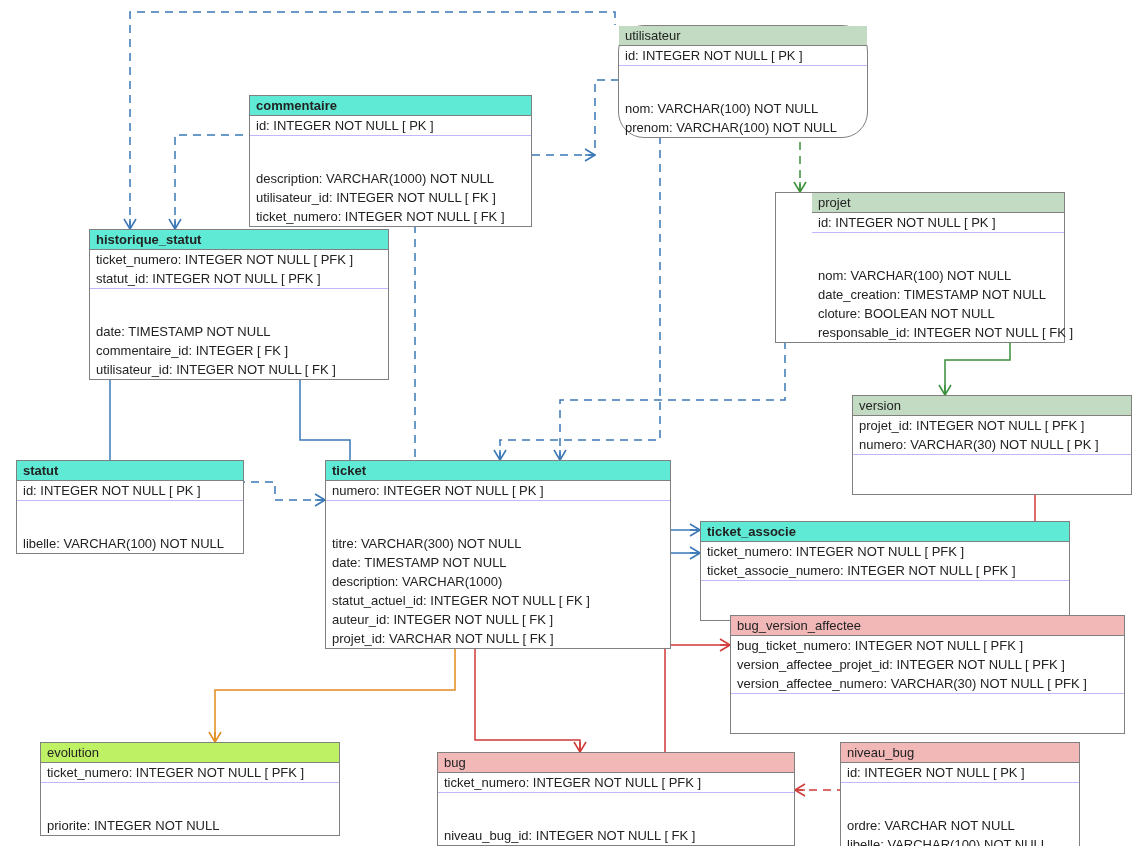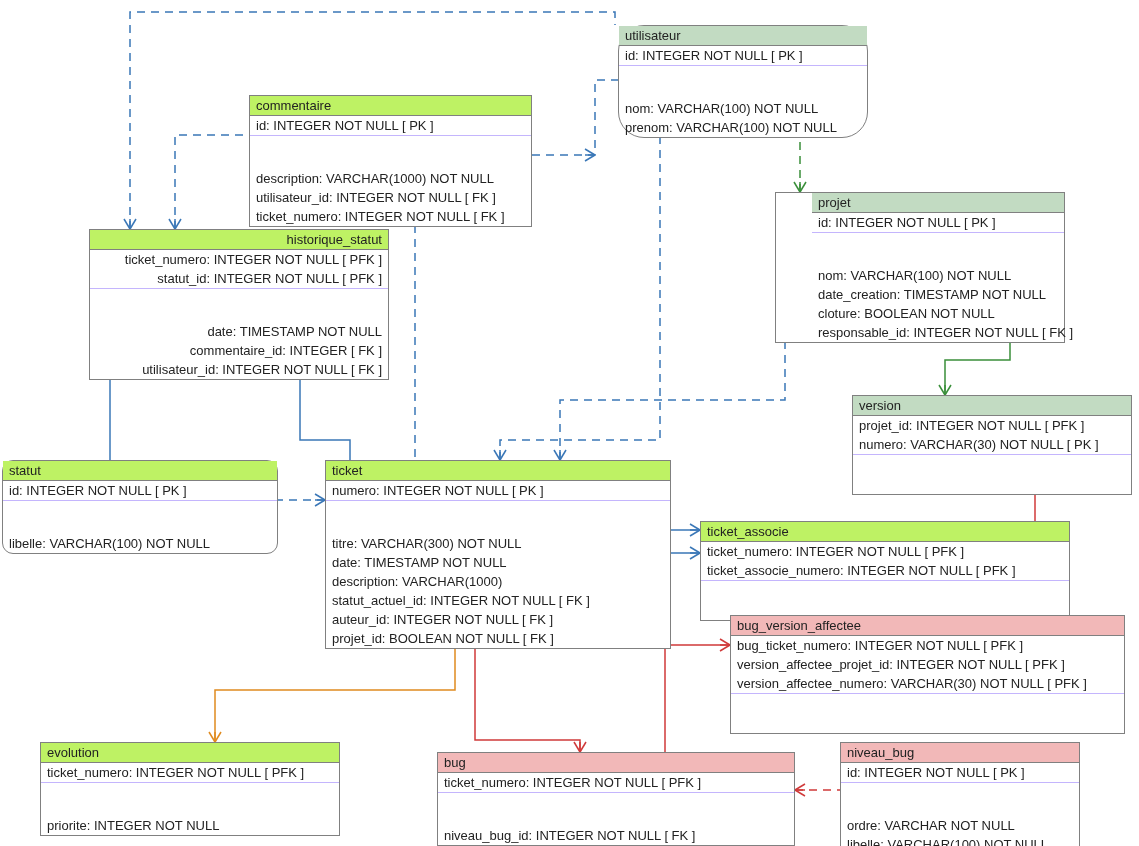--- a/index.html
+++ b/index.html
@@ -22,21 +22,21 @@
   .entity-title {
     padding: 2px 6px;
     font-weight: normal;
     border-bottom: 1px solid #808080;
   }
   .entity-section {
     border-bottom: 1px solid #c4b5fd;
   }
   .entity-section:last-child { border-bottom: none; margin-top: 33px; }
   .entity-row { padding: 2px 6px; white-space: nowrap; }
-  .blue .entity-title { background: #bef264; }
+  .blue .entity-title { background: #5eead4; font-weight: bold; }
   .green .entity-title { background: #c2dbc2; }
   .orange .entity-title { background: #bef264; }
   .red .entity-title { background: #f2b8b8; }
   svg.connectors {
     position: absolute;
     left: 0; top: 0;
     width: 1139px; height: 846px;
     pointer-events: none;
   }
 </style>
@@ -172,21 +172,21 @@
       <div class="entity-row">id: INTEGER   NOT NULL  [ PK ]</div>
     </div>
   <div class="entity-section">
     <div class="entity-row">nom: VARCHAR(100)   NOT NULL</div>
     <div class="entity-row">date_creation: TIMESTAMP   NOT NULL</div>
     <div class="entity-row">cloture: BOOLEAN   NOT NULL</div>
     <div class="entity-row">responsable_id: INTEGER   NOT NULL  [ FK ]</div>
   </div>
 </div>
 
-<div class="entity blue" style="left:89px; top:229px; width:300px;text-align:right;">
+<div class="entity blue" style="left:89px; top:229px; width:300px;">
   <div class="entity-title">historique_statut</div>
   <div class="entity-section">
     <div class="entity-row">ticket_numero: INTEGER   NOT NULL  [ PFK ]</div>
     <div class="entity-row">statut_id: INTEGER   NOT NULL  [ PFK ]</div>
   </div>
   <div class="entity-section">
     <div class="entity-row">date: TIMESTAMP   NOT NULL</div>
     <div class="entity-row">commentaire_id: INTEGER  [ FK ]</div>
     <div class="entity-row">utilisateur_id: INTEGER   NOT NULL  [ FK ]</div>
   </div>
@@ -194,42 +194,42 @@
 
 <div class="entity green" style="left:852px; top:395px; width:280px;">
   <div class="entity-title">version</div>
   <div class="entity-section">
     <div class="entity-row">projet_id: INTEGER   NOT NULL  [ PFK ]</div>
     <div class="entity-row">numero: VARCHAR(30)   NOT NULL  [ PK ]</div>
   </div>
   <div class="entity-section" style="height:6px;"></div>
 </div>
 
-<div class="entity blue" style="left:2px; top:460px; width:276px;border-radius:11px;">
+<div class="entity blue" style="left:16px; top:460px; width:228px;">
   <div class="entity-title">statut</div>
   <div class="entity-section">
       <div class="entity-row">id: INTEGER   NOT NULL  [ PK ]</div>
     </div>
   <div class="entity-section">
       <div class="entity-row">libelle: VARCHAR(100)   NOT NULL</div>
     </div>
 </div>
 
 <div class="entity blue" style="left:325px; top:460px; width:346px;">
   <div class="entity-title">ticket</div>
   <div class="entity-section">
       <div class="entity-row">numero: INTEGER   NOT NULL  [ PK ]</div>
     </div>
   <div class="entity-section">
     <div class="entity-row">titre: VARCHAR(300)   NOT NULL</div>
     <div class="entity-row">date: TIMESTAMP   NOT NULL</div>
     <div class="entity-row">description: VARCHAR(1000)</div>
     <div class="entity-row">statut_actuel_id: INTEGER   NOT NULL  [ FK ]</div>
     <div class="entity-row">auteur_id: INTEGER   NOT NULL  [ FK ]</div>
-    <div class="entity-row">projet_id: BOOLEAN   NOT NULL  [ FK ]</div>
+    <div class="entity-row">projet_id: VARCHAR   NOT NULL  [ FK ]</div>
   </div>
 </div>
 
 <div class="entity blue" style="left:700px; top:521px; width:370px;">
   <div class="entity-title">ticket_associe</div>
   <div class="entity-section">
     <div class="entity-row">ticket_numero: INTEGER   NOT NULL  [ PFK ]</div>
     <div class="entity-row">ticket_associe_numero: INTEGER   NOT NULL  [ PFK ]</div>
   </div>
   <div class="entity-section" style="height:6px;"></div>

